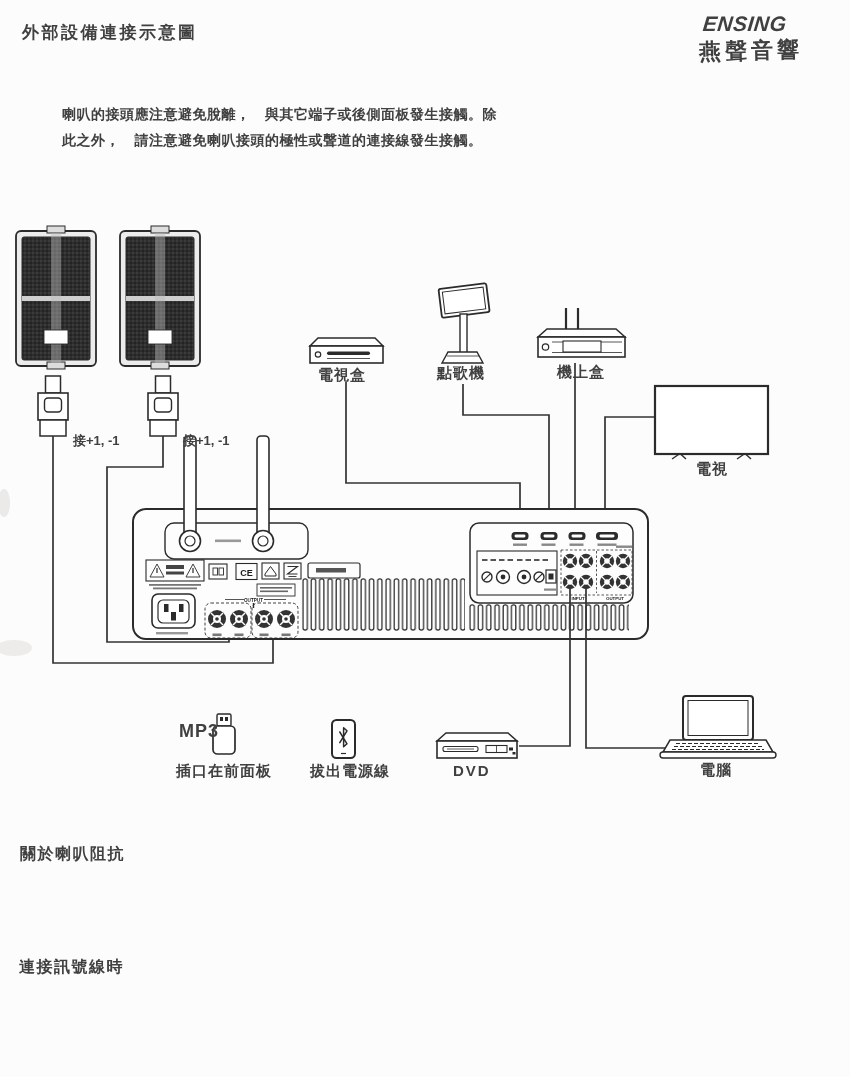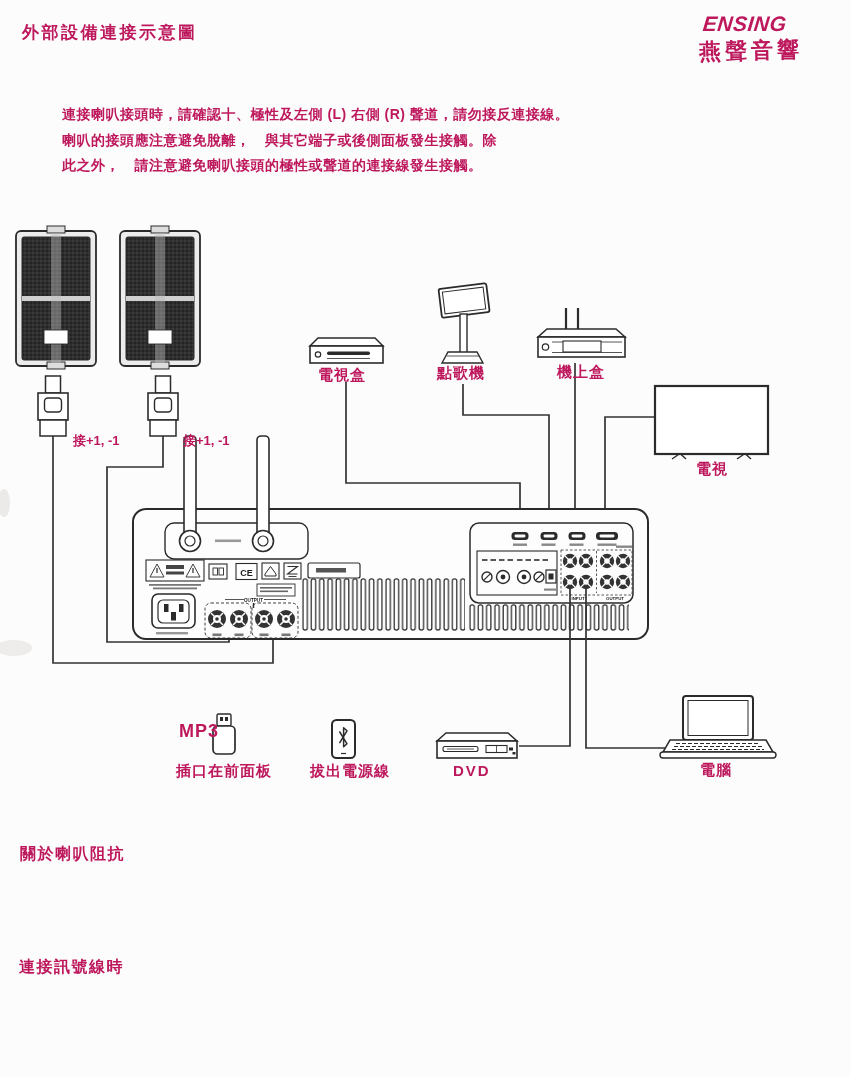--- a/index.html
+++ b/index.html
@@ -1,17 +1,17 @@
 <!DOCTYPE html>
 <html><head>
 <meta charset="utf-8">
 <style>
   html,body{margin:0;padding:0;background:#e9e9e9;}
   .page{position:relative;width:850px;height:1077px;background:#fcfcfc;overflow:hidden;
-        font-family:"Liberation Sans", sans-serif;color:#be185d;}
+        font-family:"Liberation Sans", sans-serif;color:#404040;}
   .abs{position:absolute;}
   .cjk{font-family:"Liberation Sans", sans-serif;font-weight:bold;}
   .title{left:22px;top:21px;font-size:17px;letter-spacing:2.5px;}
   .logo-en{left:703px;top:12px;font-size:21px;font-weight:900;font-style:italic;letter-spacing:.5px;transform:skewX(-6deg);}
   .logo-cn{left:699px;top:36px;font-size:22px;font-family:"DejaVu Serif", serif;font-weight:bold;letter-spacing:4px;transform:rotate(-1.5deg);}
   .intro{left:62px;top:102px;width:600px;font-size:14px;line-height:25.5px;letter-spacing:.5px;}
   .sec-h{font-size:16px;letter-spacing:1.5px;text-align:center;}
   .sec-b{font-size:13.5px;line-height:27.5px;letter-spacing:.4px;}
   .dlabel{font-size:15px;letter-spacing:1px;white-space:nowrap;}
   .plabel{font-size:13px;white-space:nowrap;margin-top:35px;}
@@ -20,21 +20,20 @@
 </head>
 <body>
 
 <div class="page">
 
   <div class="abs cjk title">外部設備連接示意圖</div>
   <div class="abs logo-en">ENSING</div>
   <div class="abs cjk logo-cn">燕聲音響</div>
 
   <div class="abs cjk intro">
-    <div>連接喇叭接頭時，請確認十、極性及左側 (L) 右側 (R) 聲道，請勿接反連接線。</div>
     <div>喇叭的接頭應注意避免脫離，　與其它端子或後側面板發生接觸。除</div>
     <div>此之外，　請注意避免喇叭接頭的極性或聲道的連接線發生接觸。</div>
   </div>
 
   <svg class="abs" style="left:0;top:0" width="850" height="1077" viewBox="0 0 850 1077">
     <defs>
       <pattern id="mesh" width="4" height="4" patternUnits="userSpaceOnUse">
         <rect width="4" height="4" fill="#2e2e2e"></rect>
         <circle cx="1" cy="1" r=".8" fill="#4b4b4b"></circle>
         <circle cx="3" cy="3" r=".8" fill="#161616"></circle>

